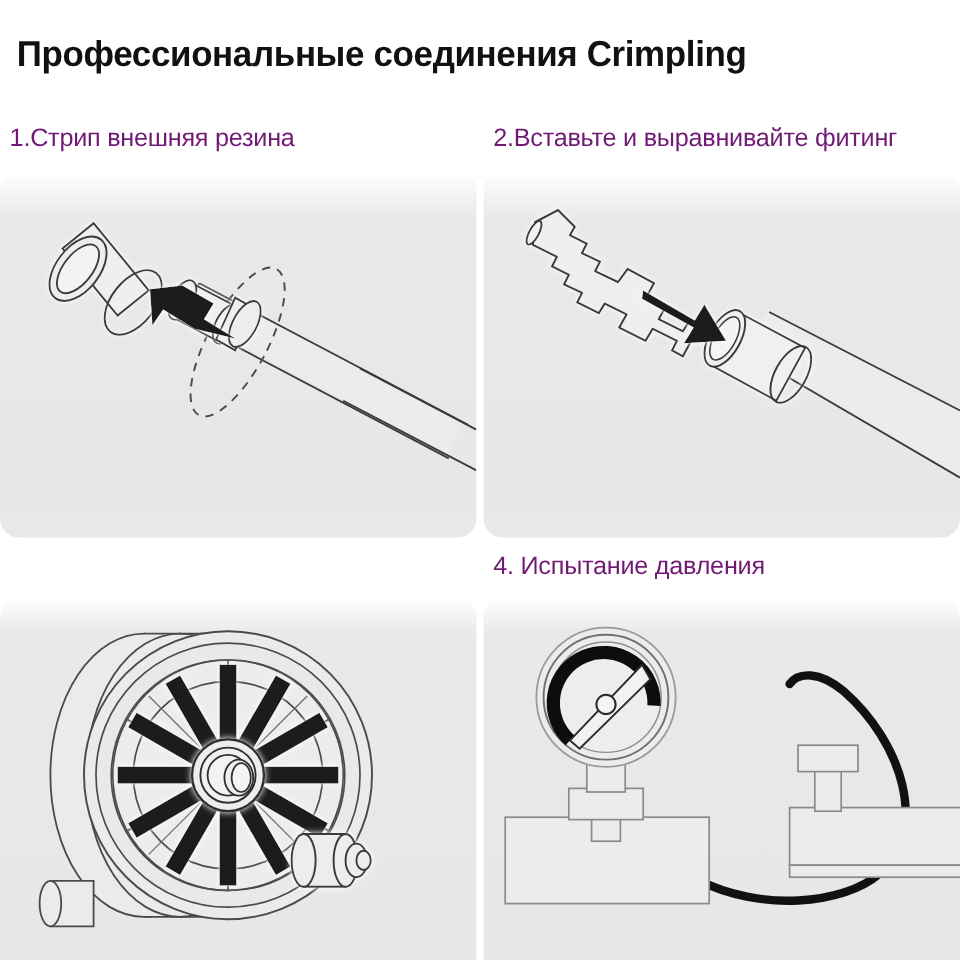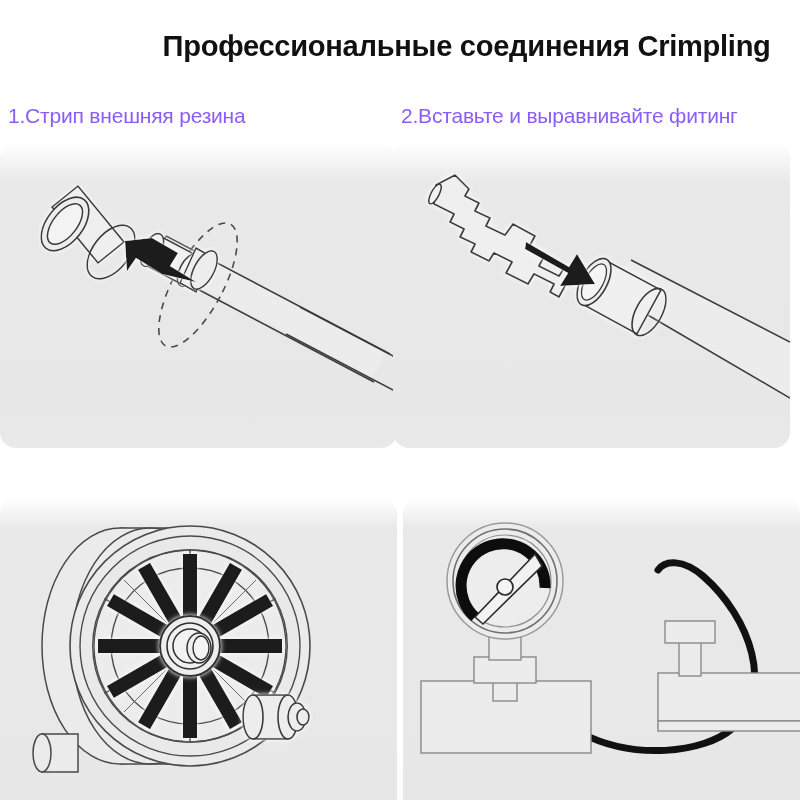--- a/index.html
+++ b/index.html
@@ -14,21 +14,20 @@
     overflow: hidden;
     position: relative;
   }
 
   .sheet {
     position: absolute;
     left: 0; top: 0;
     width: 800px;
     height: 800px;
     background: #ffffff;
-    text-align: right;
   }
 
   
   .title {
     position: absolute;
     left: 14px;
     top: 27px;
     width: 780px;
     font-family: "Liberation Sans", sans-serif;
     font-weight: bold;
@@ -49,30 +48,30 @@
     width: 800px;
     height: 704px;
   }
 
   .cell {
     position: absolute;
     width: 397px;
     height: 352px;
   }
   .cell.c1 { left: 0px;   top: 0px;   }
-  .cell.c2 { left: 393px; top: 0px;   }
+  .cell.c2 { left: 403px; top: 0px;   }
   .cell.c3 { left: 0px;   top: 356px; }
   .cell.c4 { left: 403px; top: 356px; }
 
   .cell-label {
     position: absolute;
     left: 8px;
     top: 8px;
     font-size: 21px;
-    color: #8b5cf6;
+    color: #701a75;
     white-space: nowrap;
     letter-spacing: -0.2px;
     font-family: "Liberation Sans", sans-serif;
   }
 
   .panel {
     position: absolute;
     left: 0;
     top: 46px;
     width: 397px;
@@ -298,20 +297,21 @@
             <ellipse cx="253" cy="219" rx="10" ry="22"></ellipse>
             <ellipse cx="288" cy="219" rx="10" ry="22"></ellipse>
             <ellipse cx="297" cy="219" rx="9" ry="14"></ellipse>
             <ellipse cx="303" cy="219" rx="6" ry="8"></ellipse>
           </g>
         </svg>
       </div>
     </div>
 
     <div class="cell c4">
+      <div class="cell-label">4. Испытание давления</div>
       <div class="panel">
         <svg width="397" height="302" viewBox="0 0 397 302">
 
           <g fill="none" stroke="#111111" stroke-width="7" stroke-linecap="round">
             <path d="M 178,235 C 230,262 300,256 330,230 C 372,192 348,120 300,78 C 280,61 262,62 255,72"></path>
           </g>
 
           <g fill="#ececec" stroke="#8a8a8a" stroke-width="1.4">
             <rect x="18" y="183" width="170" height="72"></rect>
           </g>

